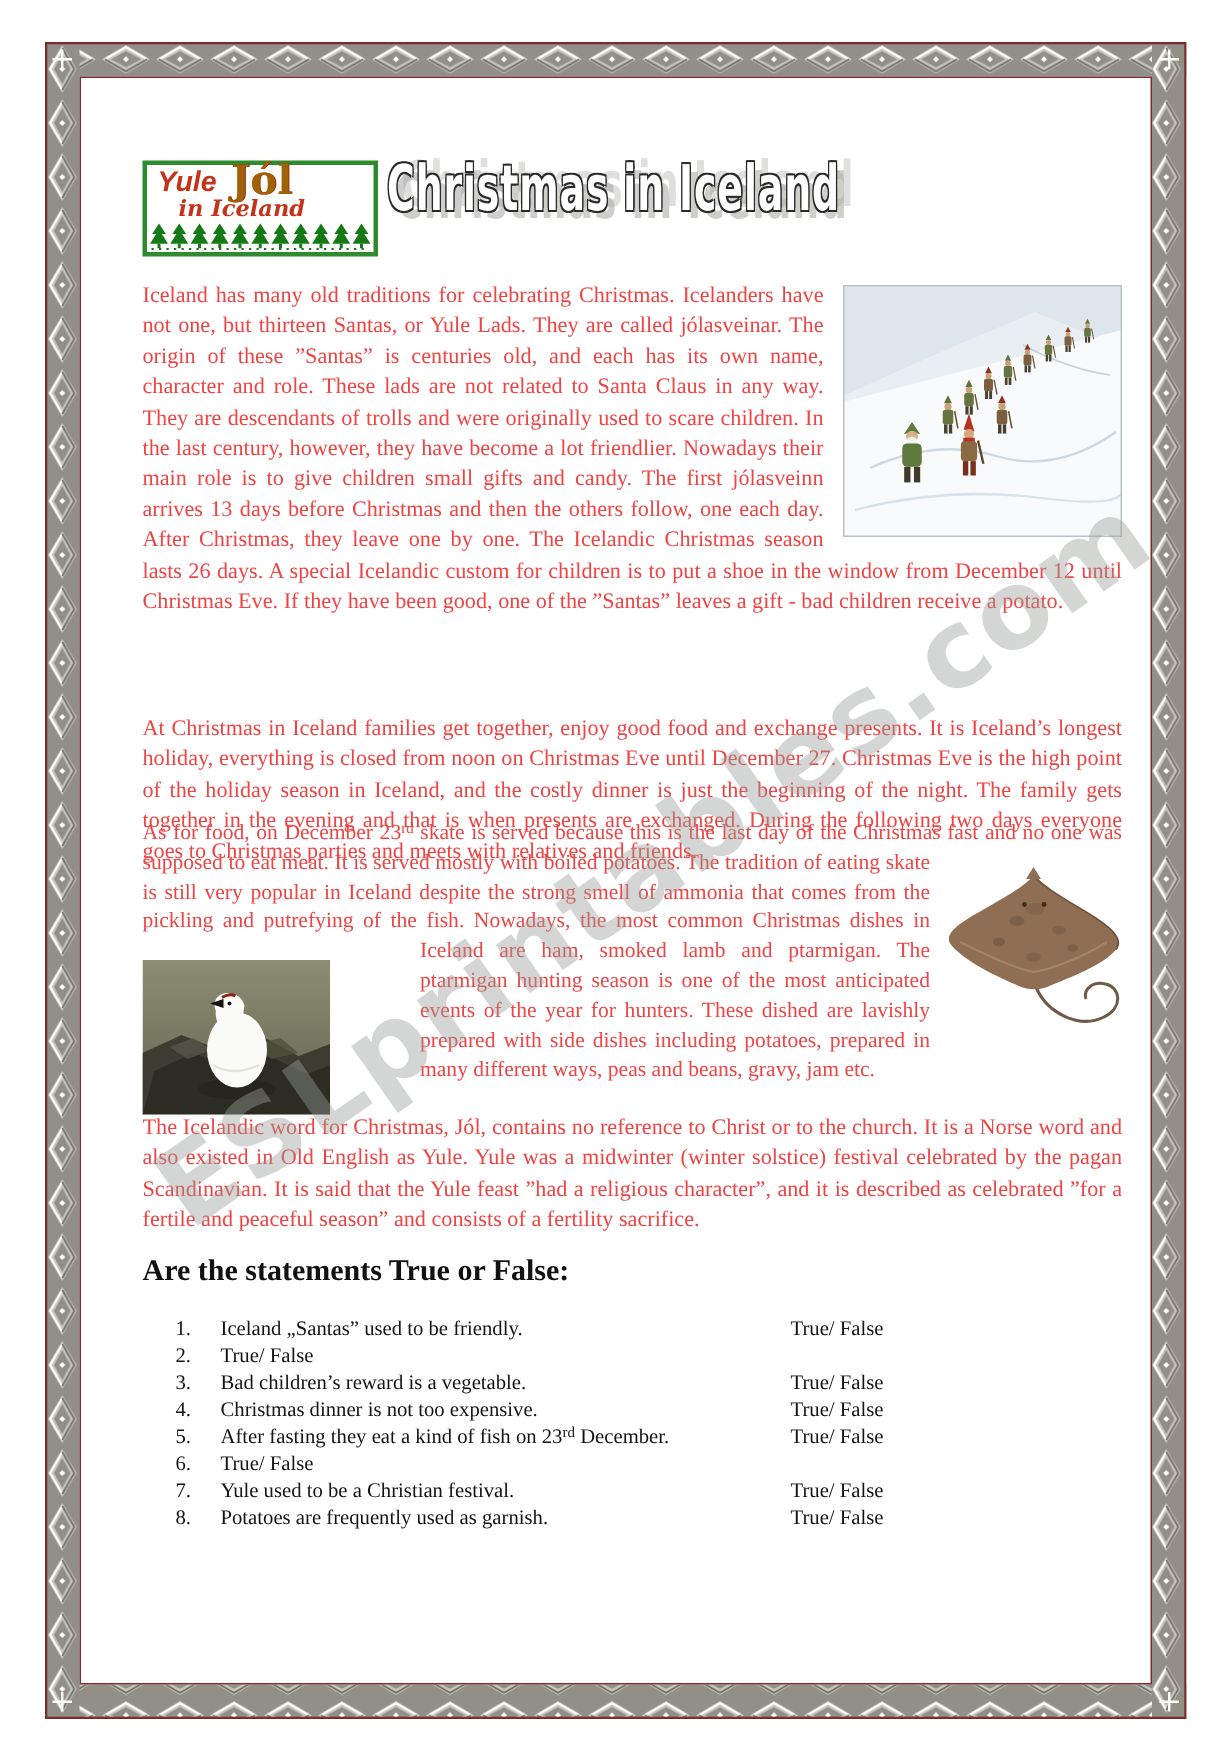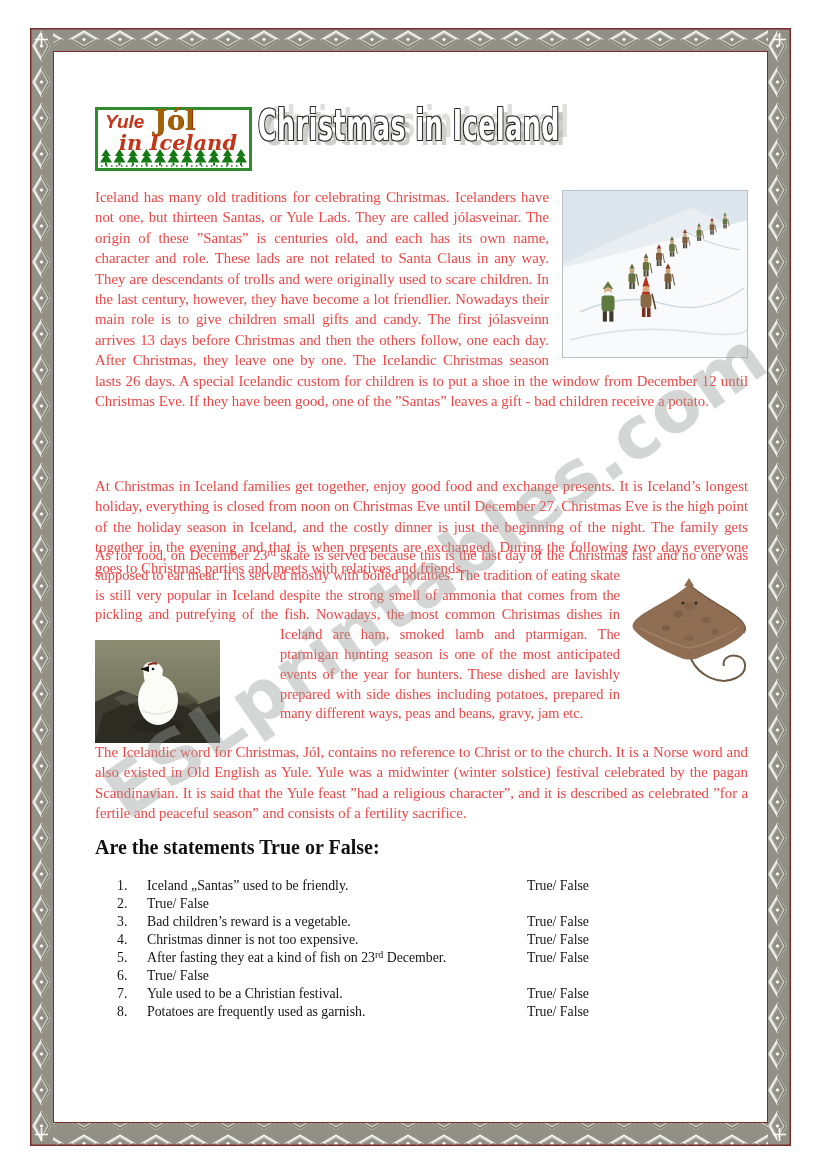--- a/index.html
+++ b/index.html
@@ -20,21 +20,21 @@
   .content { position:absolute; left:95px; top:100px; width:653px; height:1020px; z-index:2; }
   .content > div, .content > p { position:absolute; }
 
   
   .logo { left:0; top:7px; width:157px; height:64px; border:3px solid #2e8b2e;
           background:#fff; box-sizing:border-box; }
   .logo span { position:absolute; font-style:italic; font-weight:bold; }
   .logo .w-yule { left:7px; top:1px;  font-size:19px; color:#c43418; font-family:Liberation Sans, sans-serif; }
   .logo .w-jol  { left:56px; top:-5px; font-size:27px; color:#a16207; font-style:normal;
                   font-family:"DejaVu Serif",serif; text-shadow:.6px 0 #921b0c; }
-  .logo .w-inice{ left:21px; top:20px; font-size:21px; color:#c43418; font-family:"DejaVu Serif",serif; }
+  .logo .w-inice{ left:21px; top:20px; font-size:15px; color:#c43418; font-family:"DejaVu Serif",serif; }
   .logo svg { position:absolute; left:1px; bottom:1px; }
 
   
   .title { left:163px; top:1px; font-family:"DejaVu Sans", sans-serif; font-weight:bold;
            font-size:42px; color:#ffffff; white-space:nowrap; letter-spacing:1px;
            transform:scaleX(.6); transform-origin:left top;
            text-shadow:
              -1.4px -1.4px 0 #2a2a2a, 1.4px -1.4px 0 #2a2a2a,
              -1.4px 1.4px 0 #2a2a2a, 1.4px 1.4px 0 #2a2a2a,
              9px 5px 0 rgba(165,165,160,.55), 16px -3px 0 rgba(175,175,170,.40); }

